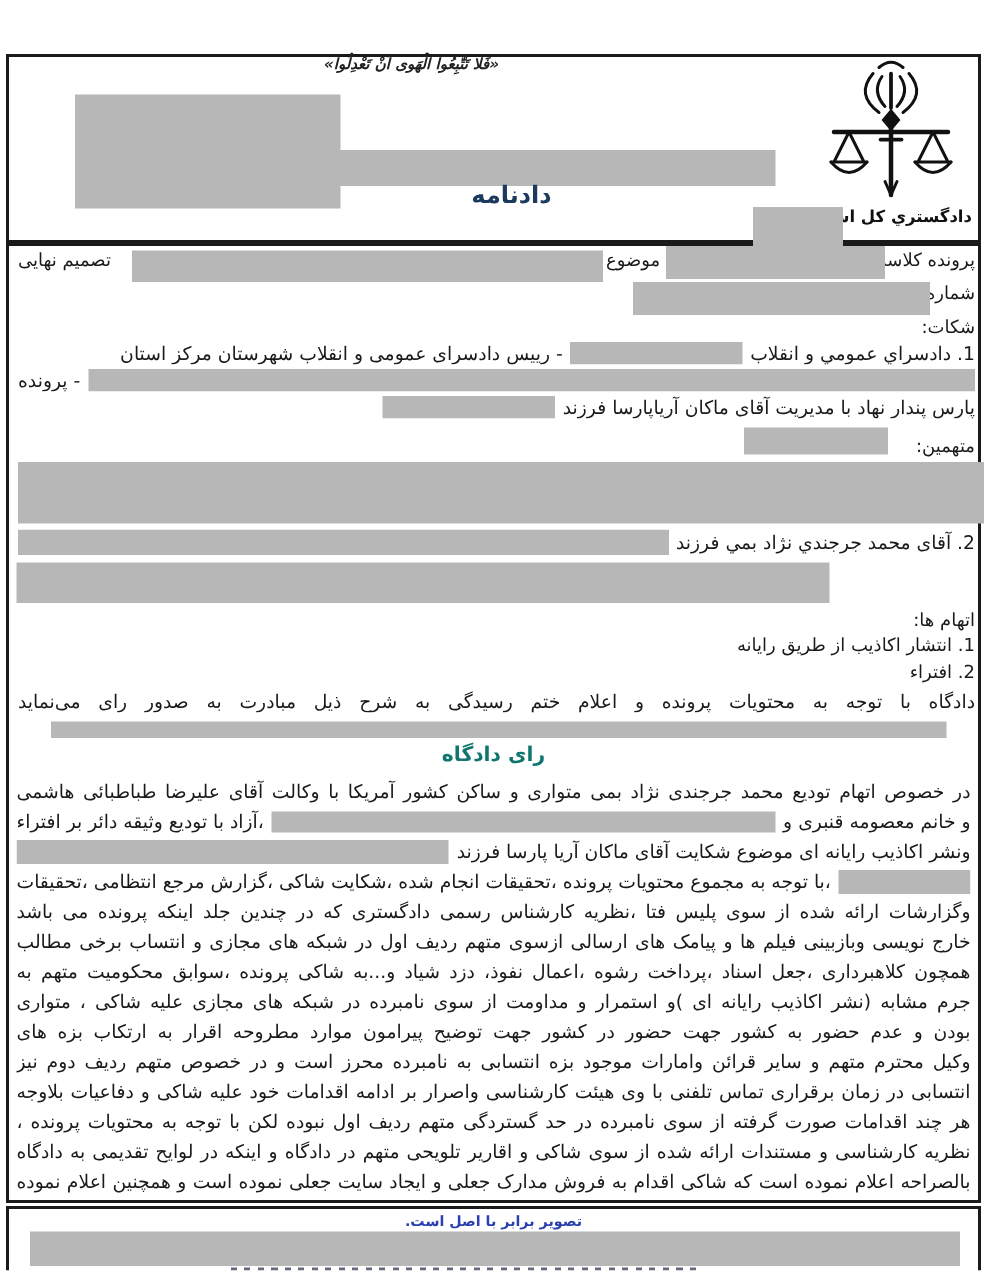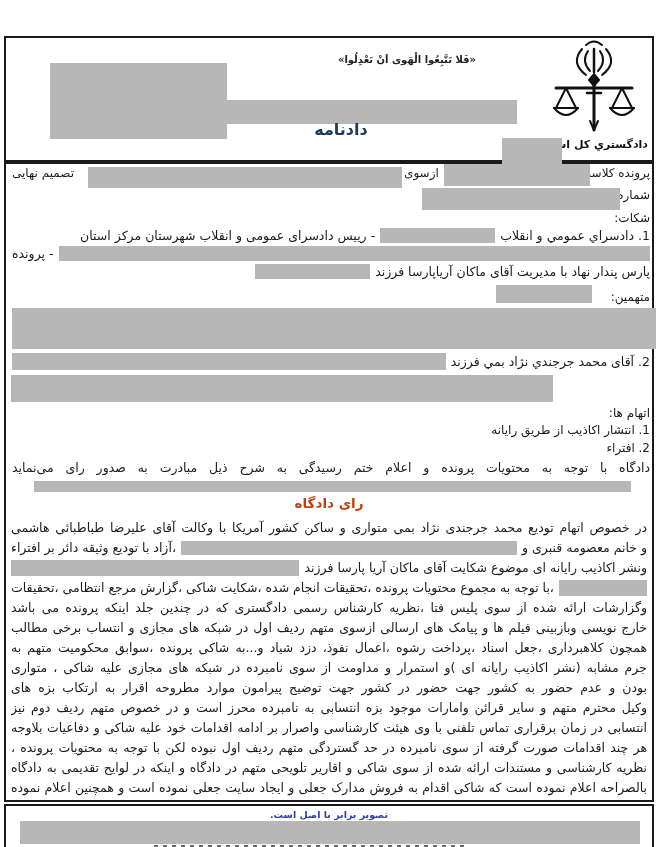--- a/index.html
+++ b/index.html
@@ -9,32 +9,32 @@
   }
   .box{position:absolute;border:2px solid #1a1a1a;background:#fff;box-sizing:border-box;}
   .a{position:absolute;}
   .rx{background:#b7b7b7;display:inline-block;}
   .rxa{position:absolute;background:#b7b7b7;}
   .lbl{font-size:12px;white-space:nowrap;}
   .ln{position:absolute;right:2px;left:6px;font-size:12.5px;white-space:nowrap;overflow:hidden;}
   .just{text-align:justify;text-align-last:justify;}
   .fx{display:flex;align-items:center;gap:5px;}
   .grow{flex:1 1 auto;}
-  .hdr-verse{position:absolute;left:210px;top:16px;width:260px;text-align:right;
-    font-size:10px;font-weight:bold;color:#222;}
+  .hdr-verse{position:absolute;left:210px;top:0;width:260px;text-align:left;
+    font-size:10px;font-weight:bold;color:#222;font-style:italic;}
   .hdr-title{position:absolute;left:270px;top:82px;width:130px;text-align:center;
     font-size:16px;font-weight:bold;color:#1c3a5e;letter-spacing:1px;}
   .org{position:absolute;right:4px;top:100px;font-size:11px;font-weight:bold;color:#111;white-space:nowrap;}
   .logo{position:absolute;right:8px;top:0px;}
   .sec-head{font-weight:normal;}
   .body{position:absolute;top:354px;right:5px;left:5px;font-size:12.5px;line-height:20px;}
   .bln{white-space:nowrap;overflow:hidden;}
   .bln.just{text-align:justify;text-align-last:justify;}
   .verdict-head{position:absolute;top:331px;left:0;right:0;text-align:center;
-    font-weight:bold;font-size:13.5px;color:#c2410c;}
+    font-weight:bold;font-size:13.5px;color:#0f766e;}
   .stmt{position:absolute;top:296px;right:2px;left:6px;font-size:12.5px;white-space:nowrap;
     overflow:hidden;text-align:justify;text-align-last:justify;}
   .cert{position:absolute;top:3px;left:0;right:0;text-align:center;font-size:9.5px;
     font-weight:bold;color:#2b3fae;}
   .cutline{position:absolute;left:148px;top:39px;width:310px;height:6px;opacity:.75;
     background:repeating-linear-gradient(90deg,#2e3550 0 4px,transparent 4px 9px);}
 </style>
 </head>
 <body>
 
@@ -74,21 +74,21 @@
         </g>
       </svg>
     </div>
     <div class="org">دادگستري کل استان</div>
   </div>
 
   <div class="box" style="left:4px;top:162px;width:650px;height:640px;">
 
     <span class="a lbl" style="right:2px;top:2px;">پرونده کلاسه</span>
     <div class="rxa" style="left:438px;top:0px;width:146px;height:22px;"></div>
-    <span class="a lbl" style="left:398px;top:2px;">ازسوی</span>
+    <span class="a lbl" style="left:398px;top:2px;">موضوع</span>
     <div class="rxa" style="left:82px;top:3px;width:314px;height:21px;"></div>
     <span class="a lbl" style="left:6px;top:2px;">تصمیم نهایی</span>
 
     <span class="a lbl" style="right:2px;top:24px;">شماره</span>
     <div class="rxa" style="left:416px;top:24px;width:198px;height:22px;"></div>
 
     <span class="a lbl sec-head" style="right:2px;top:47px;">شکات:</span>
 
     <div class="ln fx" style="top:64px;">
       <span>1. دادسراي عمومي و انقلاب</span>

